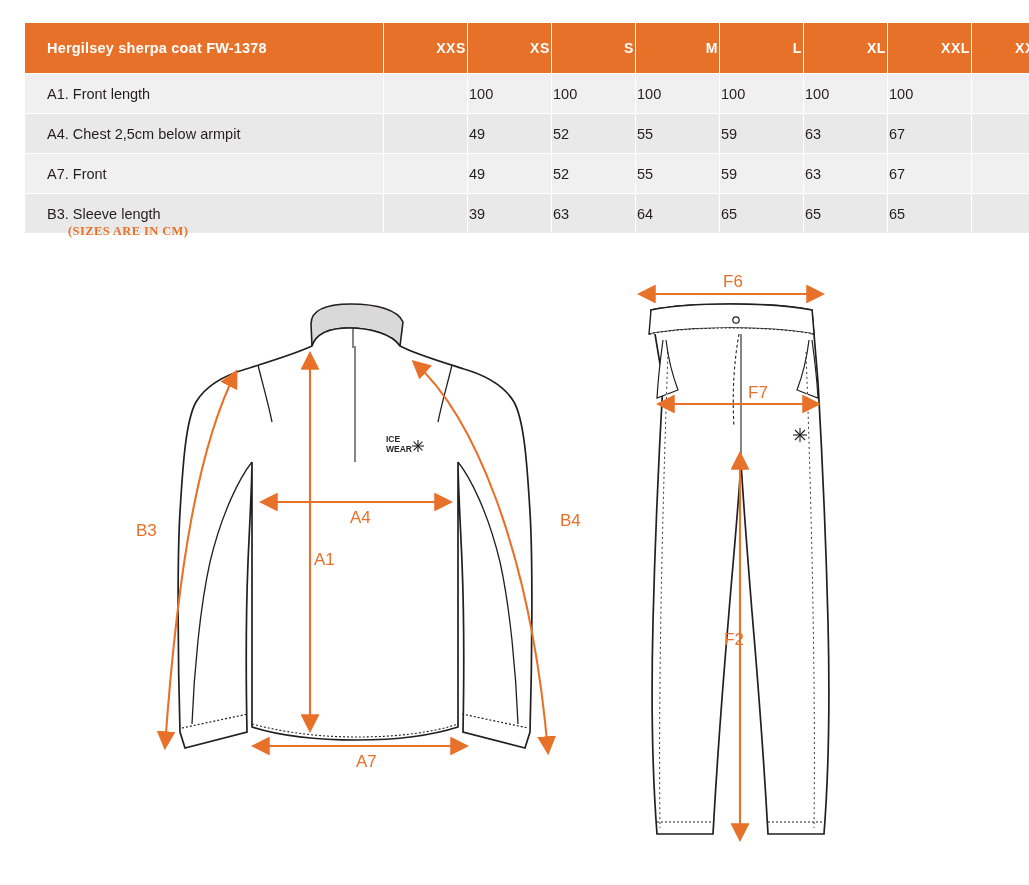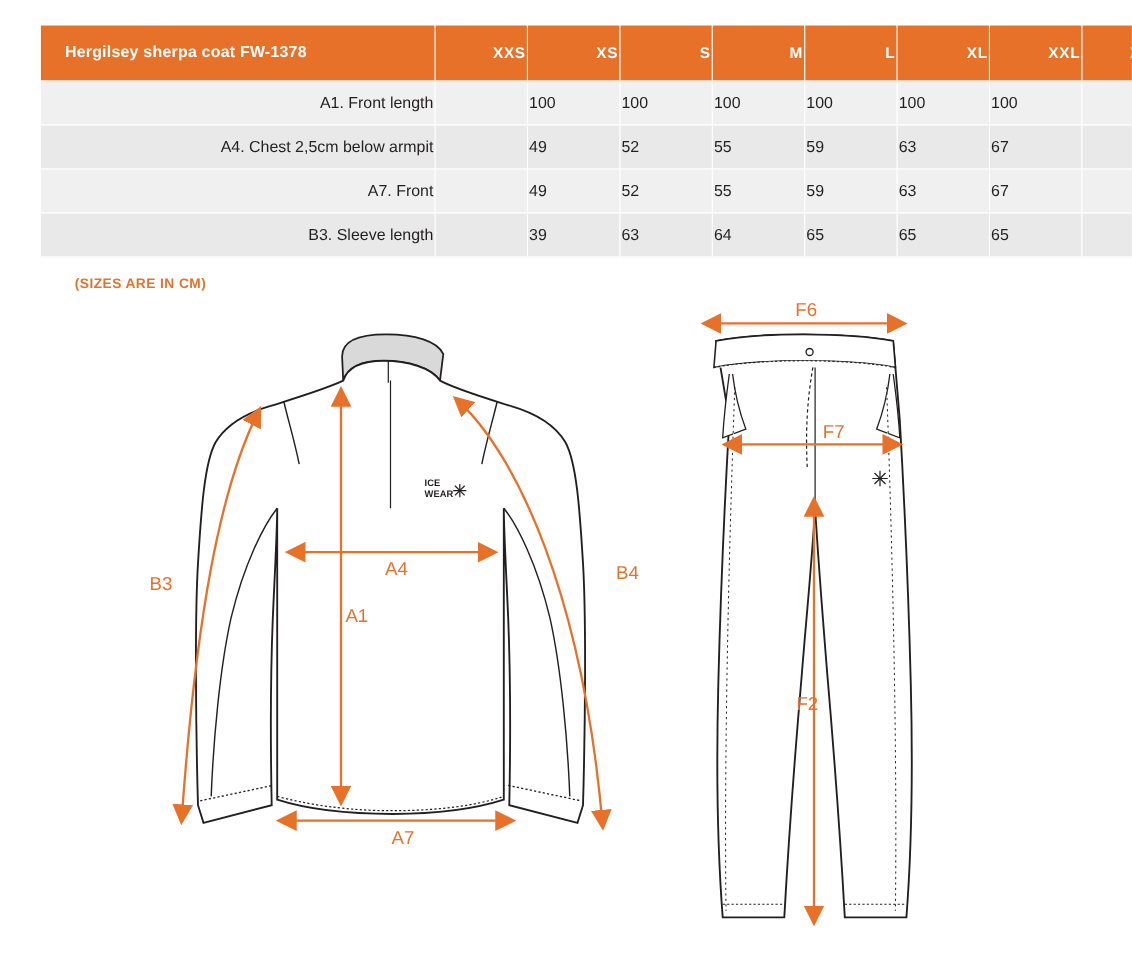--- a/index.html
+++ b/index.html
@@ -17,21 +17,21 @@
   }
   .page {
     position: relative;
     width: 1029px;
     height: 885px;
   }
 
   
   .size-table-wrap {
     position: absolute;
-    left: 36px;
+    left: 24px;
     top: 22px;
     width: 985px;
   }
   table.size-table {
     border-collapse: collapse;
     width: 985px;
     table-layout: fixed;
   }
   table.size-table th,
   table.size-table td {
@@ -57,36 +57,37 @@
   }
   
   table.size-table tbody td {
     background: #f0f0f0;
     text-align: left;
     height: 37px;
     color: #231f20;
     font-size: 14.5px;
   }
   table.size-table tbody td.name-col {
-    text-align: right;
+    text-align: left;
     padding-left: 22px;
     background: #f0f0f0;
   }
   table.size-table tbody tr:nth-child(even) td {
     background: #e9e9e9;
   }
 
   .units-note {
     position: absolute;
     left: 68px;
-    top: 251px;
+    top: 224px;
     color: #e8712a;
     font-size: 12.5px;
     font-weight: bold;
     letter-spacing: 0.4px;
+    font-family: Liberation Serif, serif;
   }
 
   
   .diagram-area {
     position: absolute;
     left: 0;
     top: 262px;
     width: 1029px;
     height: 620px;
   }

